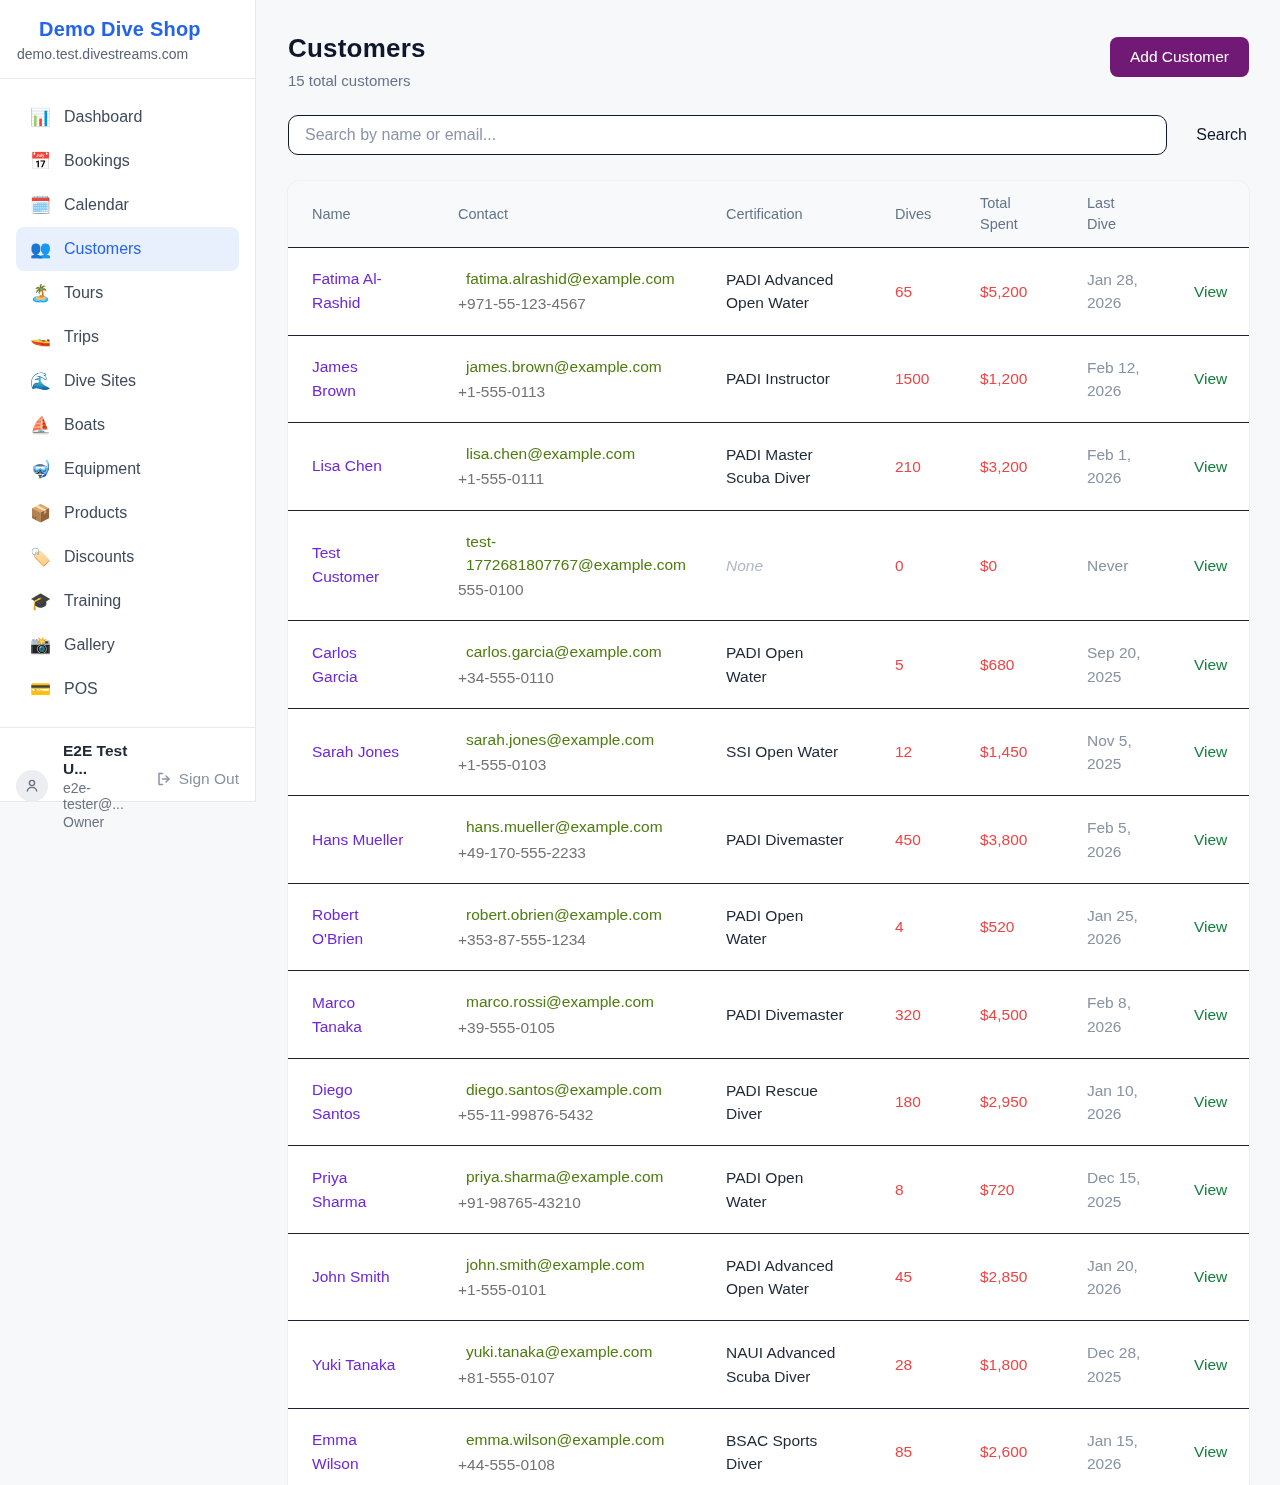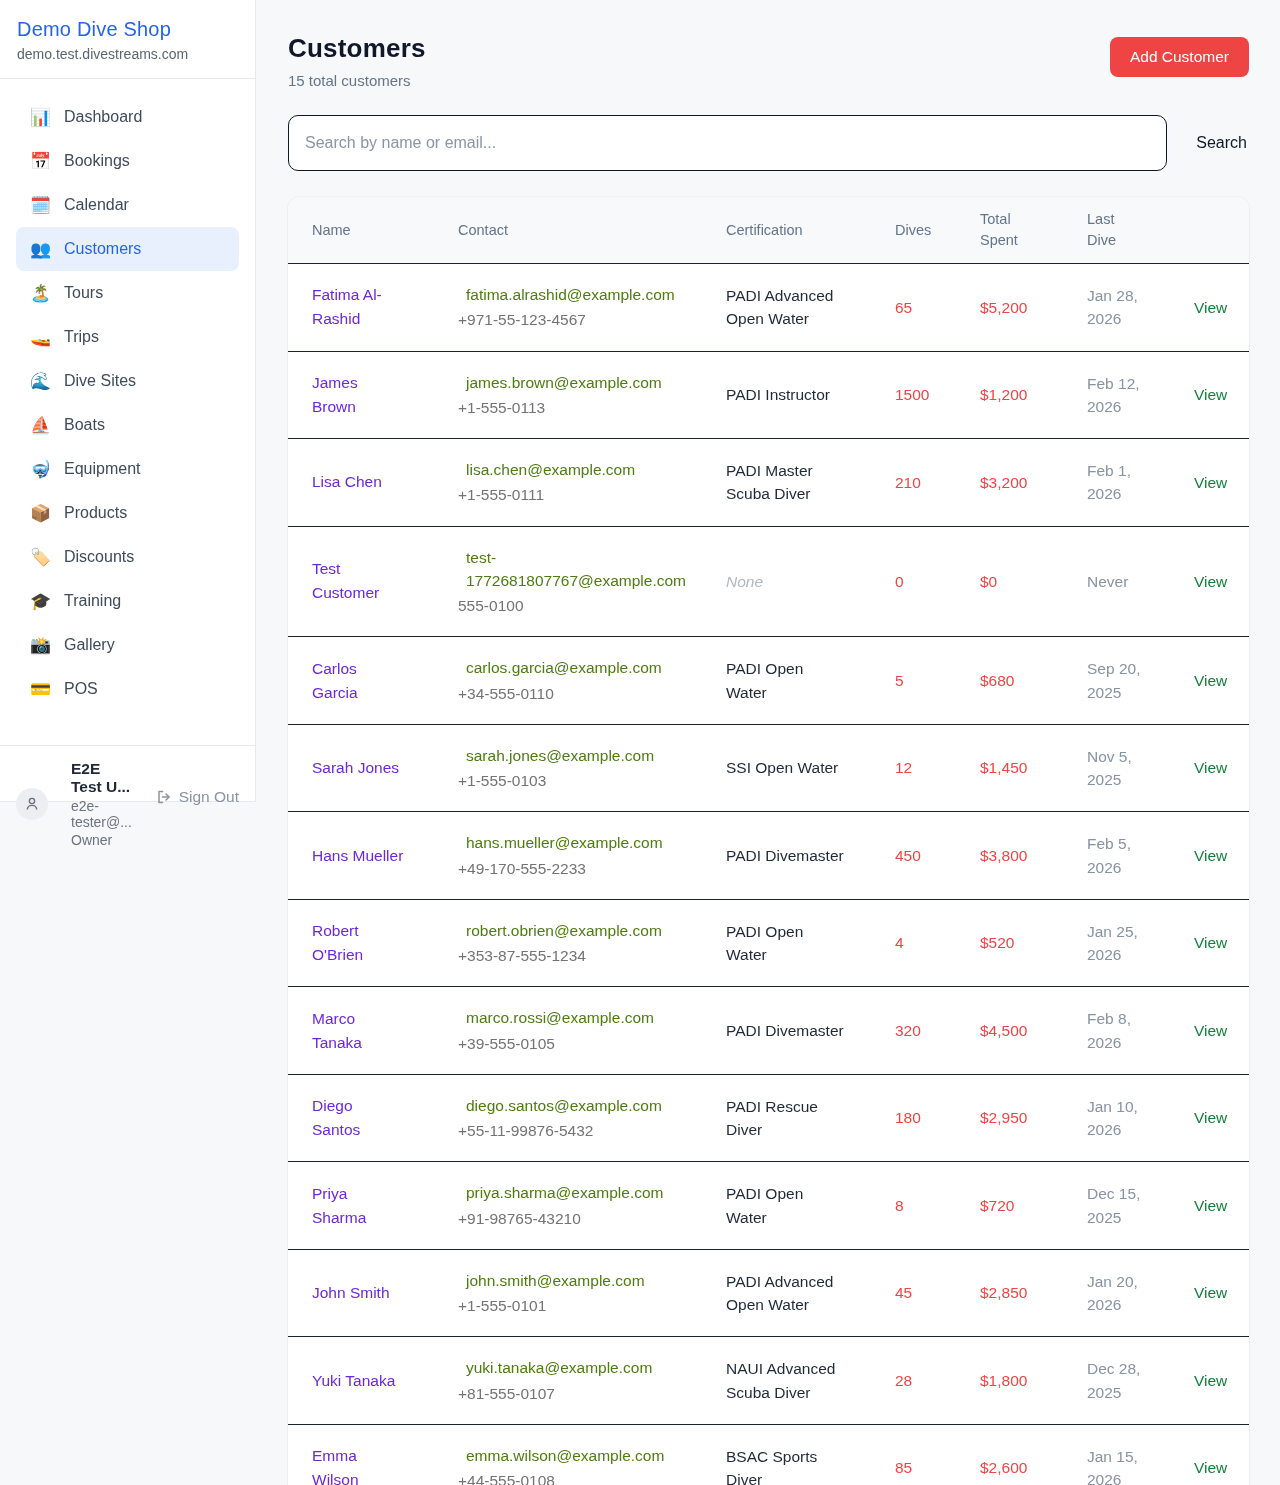--- a/index.html
+++ b/index.html
@@ -13,35 +13,35 @@
   
   .sidebar {
     position:absolute; left:0; top:0;
     width:256px; height:802px;
     background:#ffffff;
     border-right:1px solid #e7e9ee;
     border-bottom:1px solid #e7e9ee;
     display:flex; flex-direction:column;
   }
   .brand { padding:18px 17px 16px 17px; border-bottom:1px solid #e7e9ee; }
-  .brand-name { color:#2563eb; font-size:20px; font-weight:normal; letter-spacing:.2px; cursor:pointer; }
+  .brand-name { color:#2563eb; font-size:20px; font-weight:bold; letter-spacing:.2px; cursor:pointer;margin-left:22px; }
   .brand-domain { color:#5b6472; font-size:14px; margin-top:5px; }
   .nav { padding:16px 16px 10px 16px; flex:0 0 auto; }
   .nav-item {
     display:flex; align-items:center; gap:12px;
     height:44px; padding:0 14px; border-radius:8px;
     font-size:16px; color:#3f4a5b; cursor:pointer; text-decoration:none;
   }
   .nav-item.active { background:#e9f0fd; color:#2563eb; }
   .nav-icon { width:22px; font-size:17px; text-align:center; line-height:1; }
   .user-section {
-    margin-top:24px;
+    margin-top:6px;
     border-top:1px solid #e7e9ee;
     padding:14px 16px 20px 16px;
-    display:flex; align-items:center; gap:23px;
+    display:flex; align-items:center; gap:15px;
   }
   .avatar {
     width:32px; height:32px; border-radius:50%;
     background:#eceef1; display:flex; align-items:center; justify-content:center;
     flex:0 0 auto;
   }
   .user-info { flex:1 1 auto; min-width:0; }
   .user-name { font-size:15.5px; font-weight:bold; color:#1f2937; }
   .user-email { font-size:14px; color:#6b7280; margin-top:2px; }
   .user-role { font-size:14px; color:#6b7280; margin-top:2px; }
@@ -50,27 +50,27 @@
     background:none; border:none; cursor:pointer;
     color:#8a93a3; font-size:15.5px; font-family:inherit;
     flex:0 0 auto; margin-top:-14px;
   }
   
   .main { margin-left:256px; padding:33px 31px 30px 32px; }
   .page-header { display:flex; justify-content:space-between; align-items:flex-start; margin-bottom:26px; }
   .page-title { font-size:26px; font-weight:bold; color:#0f172a; letter-spacing:.2px; }
   .subtitle { font-size:15px; color:#64748b; margin-top:8px; }
   .add-btn {
-    background:#ef4444; color:#ffffff; border:none; cursor:pointer;
+    background:#701a75; color:#ffffff; border:none; cursor:pointer;
     font-family:inherit; font-size:15.5px; font-weight:500;
     padding:11px 20px; border-radius:8px; margin-top:4px;
   }
   .search-row { display:flex; align-items:center; margin-bottom:26px; }
   .search-input {
-    flex:1 1 auto; height:56px;
+    flex:1 1 auto; height:40px;
     border:1.5px solid #0f172a; border-radius:10px;
     background:#ffffff; padding:0 16px;
     font-family:inherit; font-size:16px; color:#111827;
   }
   .search-input::placeholder { color:#8b94a6; }
   .search-btn {
     background:none; border:none; cursor:pointer;
     font-family:inherit; font-size:16px; color:#0f172a;
     margin-left:27px; padding:6px 2px; flex:0 0 auto;
   }

